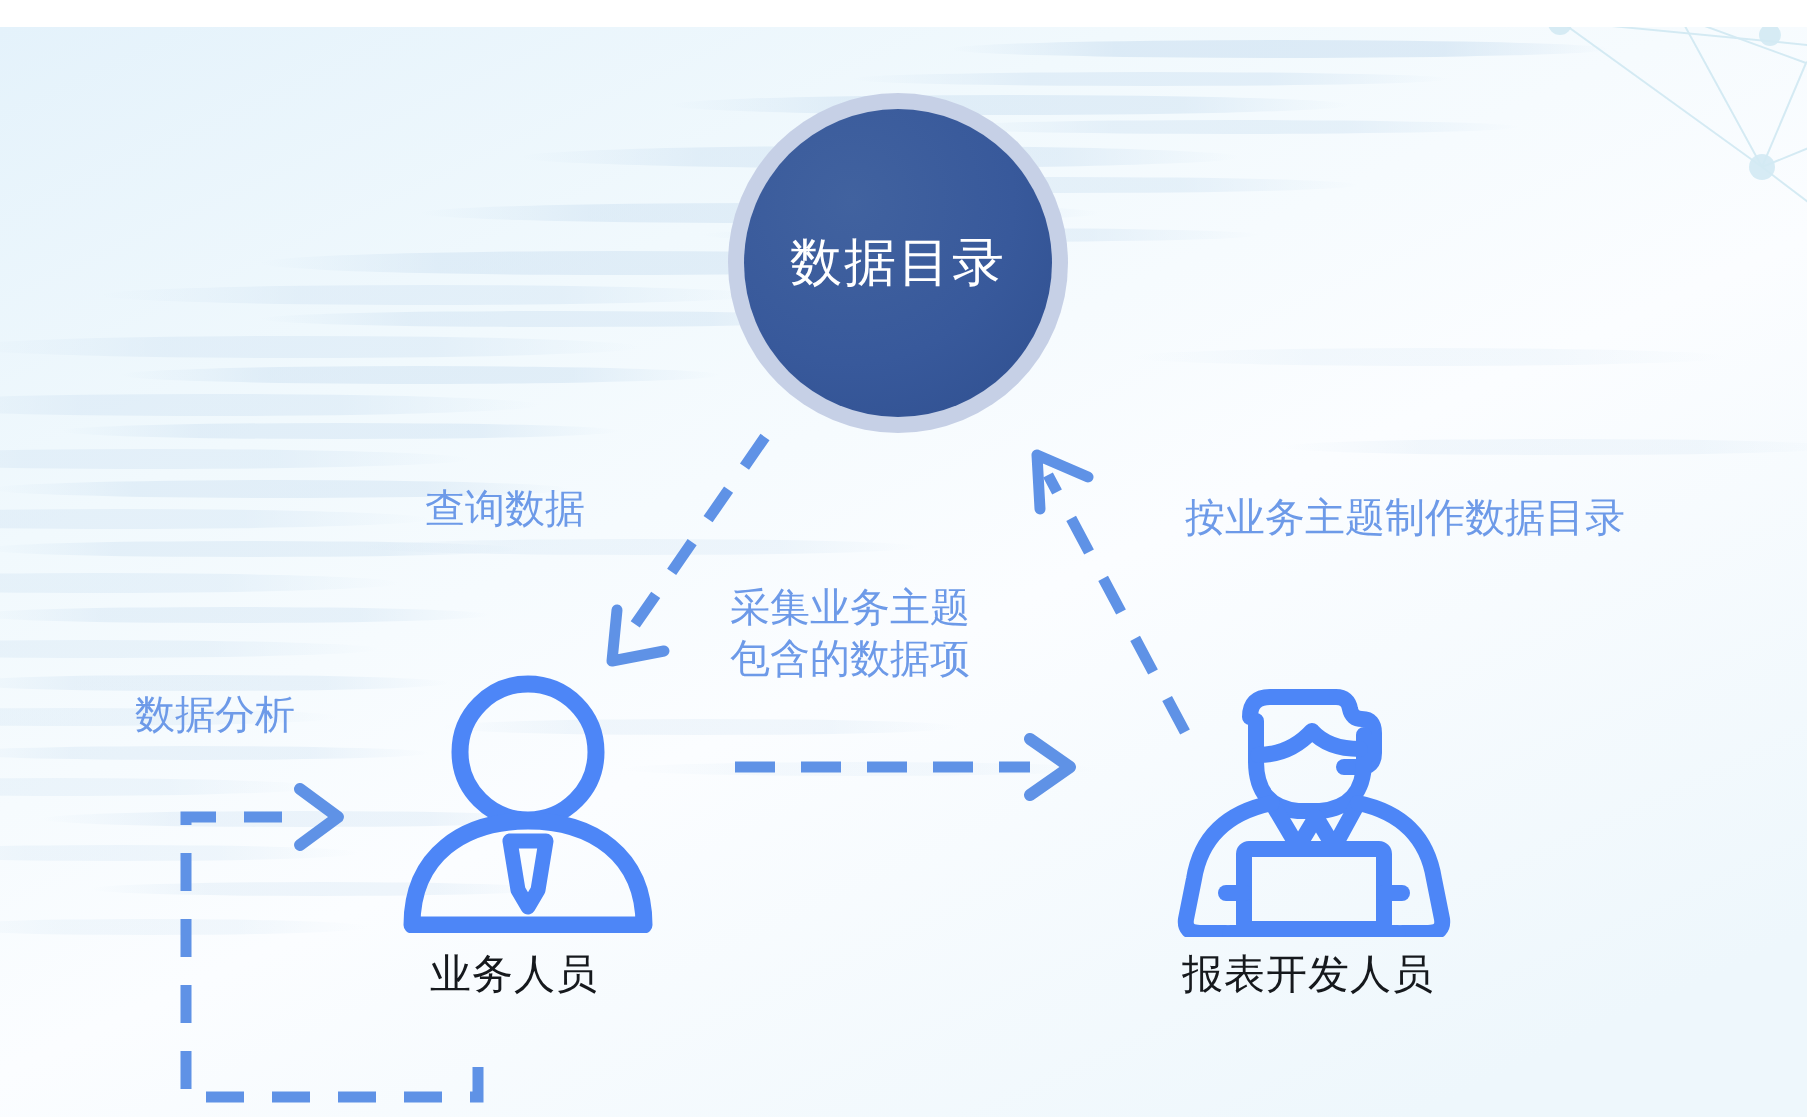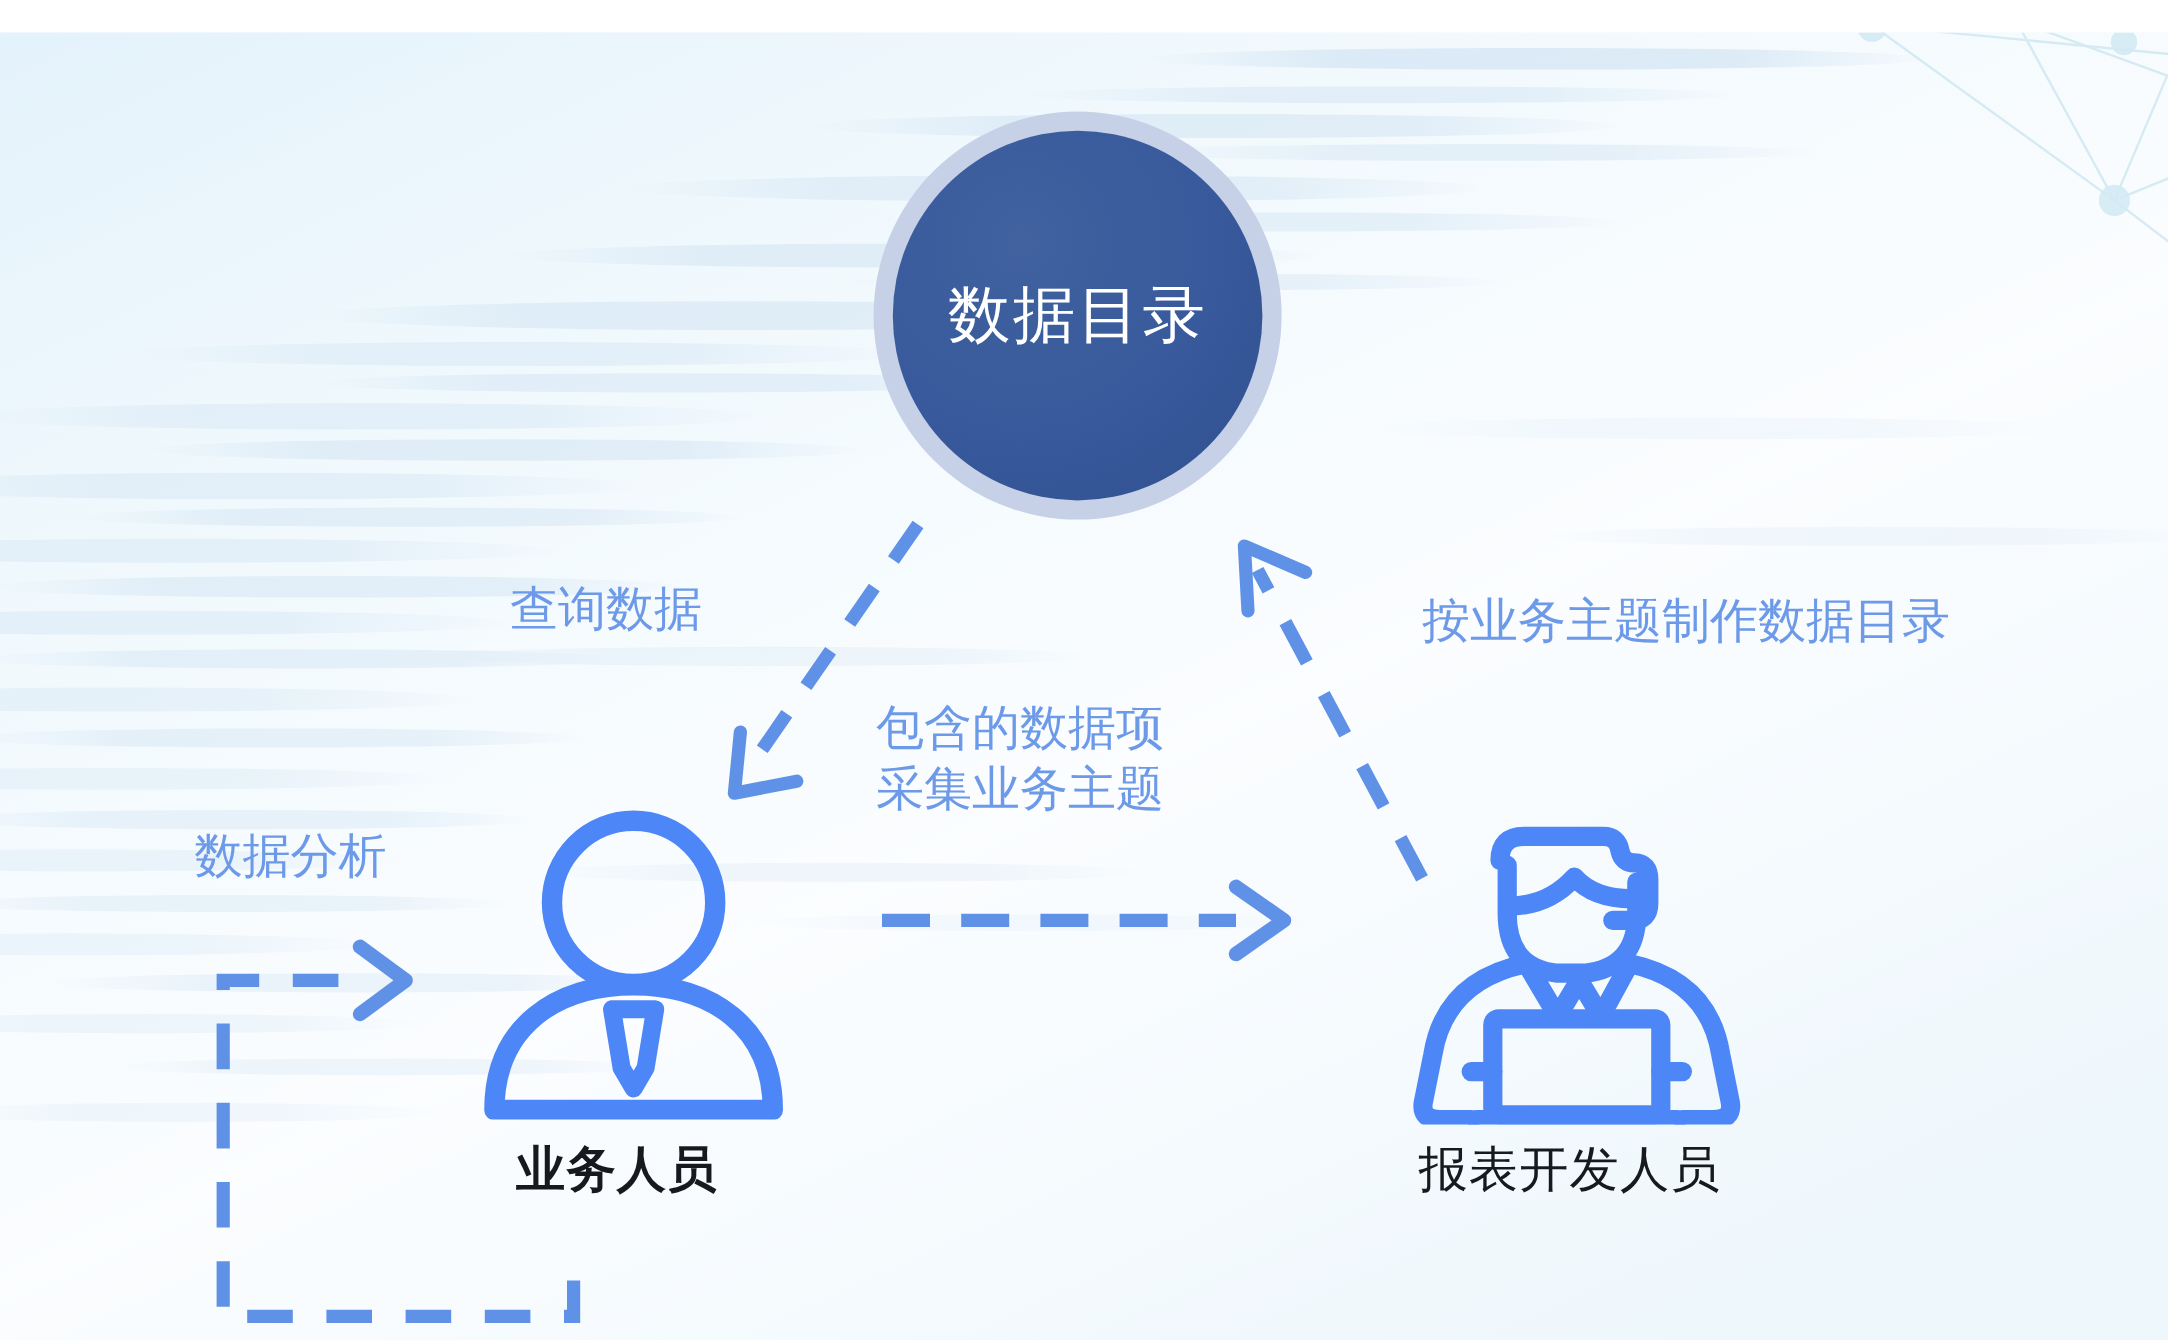--- a/index.html
+++ b/index.html
@@ -189,21 +189,21 @@
       <g fill="none" stroke="#4d86f7" stroke-width="17" stroke-linecap="round" stroke-linejoin="round">
 
         <circle cx="130" cy="77" r="68"></circle>
 
         <path d="M 14 250 C 14 180, 66 146, 130 146 C 194 146, 246 180, 246 250 Z" stroke-linejoin="round"></path>
 
         <path d="M 112 166 L 148 166 L 140 215 L 130 232 L 120 215 Z" stroke-width="15"></path>
       </g>
     </svg>
   </div>
-  <div class="actor-label" style="left:430px; top:920px;font-weight:bold;">业务人员</div>
+  <div class="actor-label" style="left:430px; top:920px;">业务人员</div>
 
   <div class="icon-wrap" style="left:1168px; top:630px; width:290px; height:280px;">
     <svg viewBox="0 0 290 280" width="290" height="280">
       <g fill="none" stroke="#4d86f7" stroke-width="16" stroke-linecap="round" stroke-linejoin="round">
 
         <path d="M 82 60 Q 82 40, 102 40 L 168 40 Q 180 40, 182 52
                  Q 184 62, 194 62 Q 206 62, 206 76 L 206 96
                  Q 206 110, 192 110 L 176 110"></path>
 
         <path d="M 88 64 L 88 104 Q 88 150, 130 154 L 152 154
@@ -224,21 +224,21 @@
 
         <path d="M 62 276 L 230 276"></path>
       </g>
     </svg>
   </div>
   <div class="actor-label" style="left:1182px; top:920px;">报表开发人员</div>
 
   <div class="edge-label" style="left:425px; top:456px;">查询数据</div>
 
   <div style="position:absolute; left:730px; top:555px;">
+    <div class="edge-label" style="position:static;">采集业务主题</div>
     <div class="edge-label" style="position:static;">包含的数据项</div>
-    <div class="edge-label" style="position:static;">采集业务主题</div>
   </div>
 
   <div class="edge-label" style="left:1185px; top:465px;font-family:Liberation Serif, serif;">按业务主题制作数据目录</div>
 
-  <div class="edge-label" style="left:162px; top:662px;">数据分析</div>
+  <div class="edge-label" style="left:135px; top:662px;">数据分析</div>
 
 </div>
 
 </body></html>

